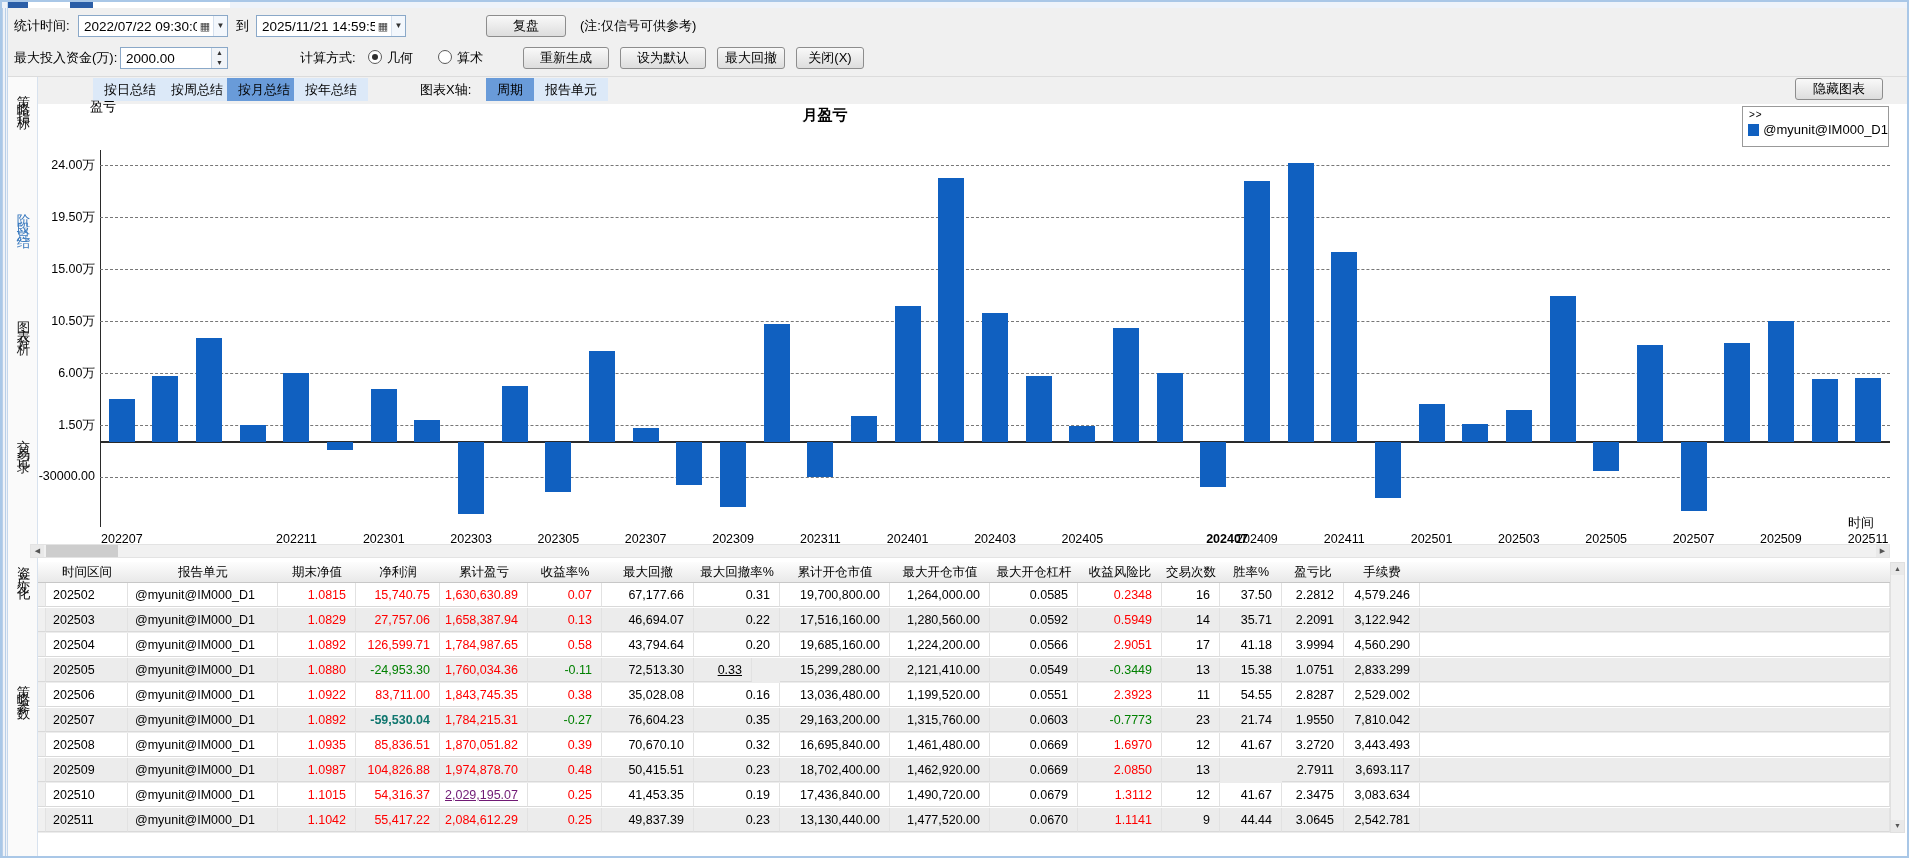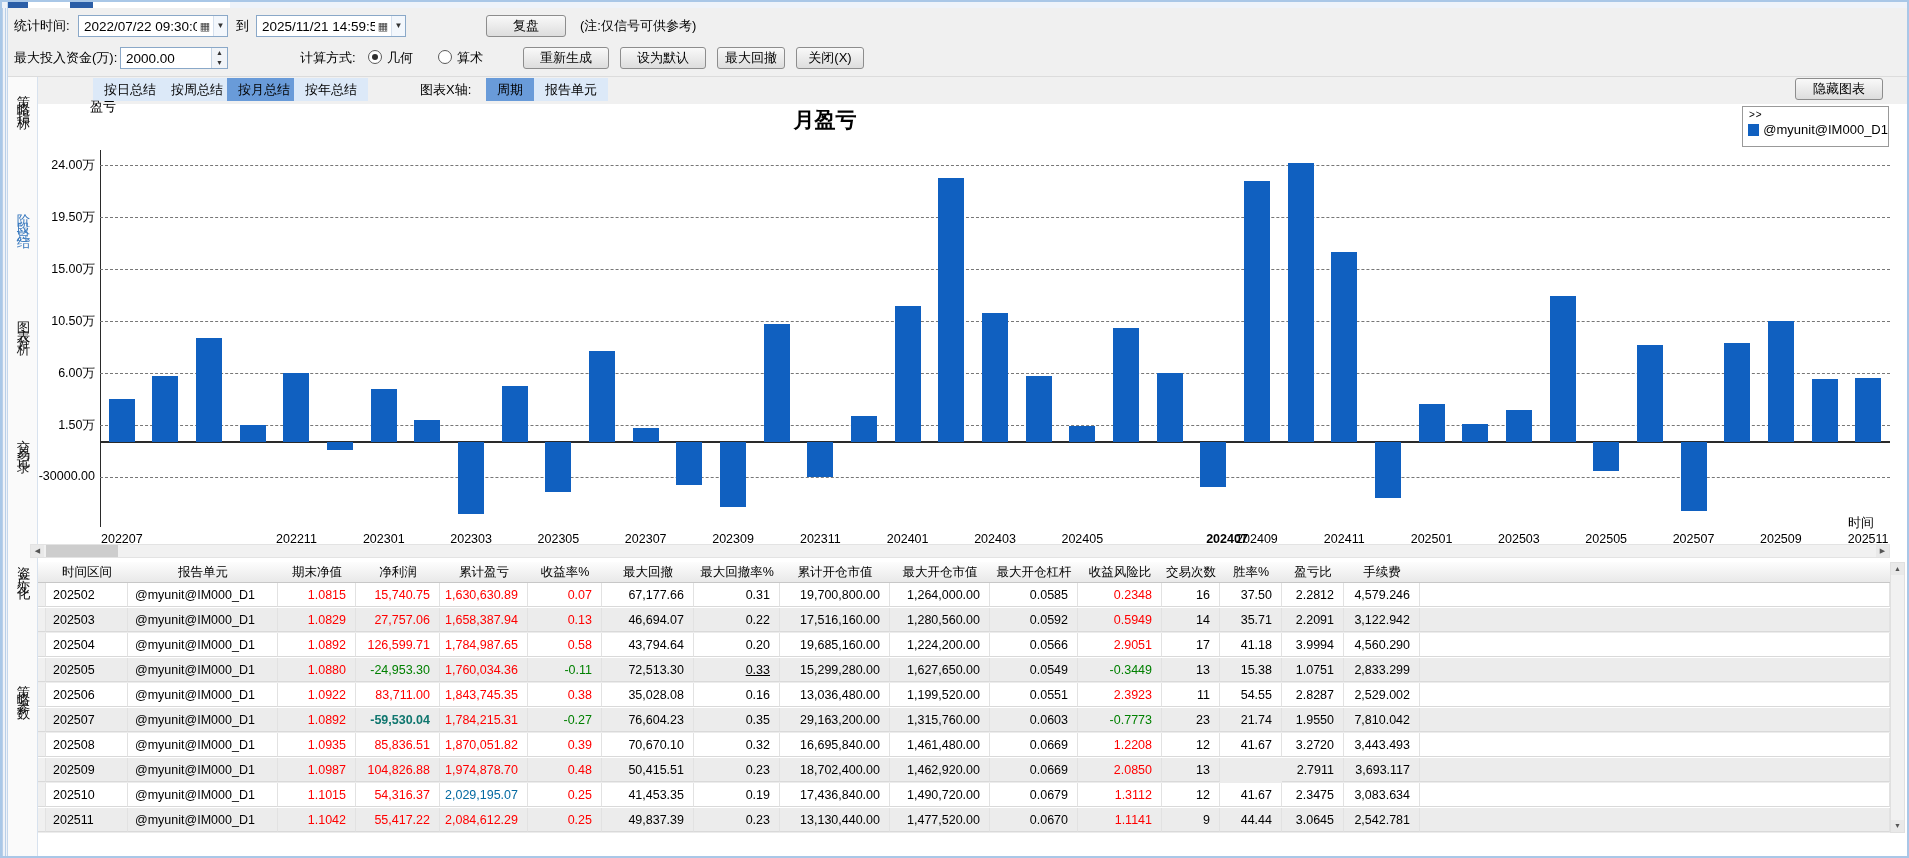--- a/index.html
+++ b/index.html
@@ -36,21 +36,21 @@
   .tab.sel{background:#699bd9}
   #xaxis-label{position:absolute;top:1px;height:23px;line-height:23px;font-size:13px}
 
   
   #sidebar{left:8px;top:77px;width:30px;height:779px;background:#fafafa;border-right:1px solid #d8e2ee}
   .side-item{position:absolute;left:4px;writing-mode:vertical-rl;text-orientation:upright;font-size:13.5px;letter-spacing:7px;color:#111;cursor:default;line-height:22px}
   .side-item.sel{color:#3a7abf}
 
   
   #chart{left:38px;top:104px;width:1863px;height:452px;background:#fff}
-  #chart-title{left:100px;top:106px;width:1450px;text-align:center;font-size:21px;font-weight:bold}
+  #chart-title{left:100px;top:106px;width:1450px;text-align:center;font-size:15px;font-weight:bold}
   #ylabel{left:90px;top:98px;font-size:13px}
   #legend{left:1742px;top:106px;width:147px;height:41px;border:1px solid #999;background:#fff;z-index:5}
   #legend .expand{font-size:10px;line-height:11px;padding:2px 0 0 6px;letter-spacing:1px}
   #legend .item{display:flex;align-items:center;padding:2px 0 0 5px;font-size:13px}
   #legend .swatch{width:12px;height:12px;margin-right:4px}
   #plot{left:100px;top:150px;width:1790px;height:377px}
   .grid{position:absolute;left:0;width:100%;height:0;border-top:1px dashed #777}
   .zero{position:absolute;left:0;width:100%;height:2px;background:#2a2a2a}
   .yaxis{position:absolute;left:0;top:0;width:1px;height:100%;background:#2a2a2a}
   .ytick{position:absolute;right:1795px;width:90px;text-align:right;font-size:12.5px;white-space:nowrap}
@@ -331,23 +331,23 @@
       </div>
       <div class="tr alt" style="top: 96px;">
         <div class="td gut" style="left: 0px; width: 8px;"></div>
         <div class="td txt" style="left: 8px; width: 82px;">202505</div>
         <div class="td txt" style="left: 90px; width: 150px;">@myunit@IM000_D1</div>
         <div class="td num" style="left: 240px; width: 78px; color: rgb(255, 0, 0);">1.0880</div>
         <div class="td num" style="left: 318px; width: 84px; color: rgb(0, 128, 0);">-24,953.30</div>
         <div class="td num" style="left: 402px; width: 88px; color: rgb(255, 0, 0);">1,760,034.36</div>
         <div class="td num" style="left: 490px; width: 74px; color: rgb(0, 128, 0);">-0.11</div>
         <div class="td num" style="left: 564px; width: 92px;">72,513.30</div>
-        <div class="td num" style="left: 656px; width: 86px; text-decoration: underline;">0.33</div>
+        <div class="td num" style="left: 628px; width: 86px; text-decoration: underline;">0.33</div>
         <div class="td num" style="left: 742px; width: 110px;">15,299,280.00</div>
-        <div class="td num" style="left: 852px; width: 100px;">1,627,650.00</div>
+        <div class="td num" style="left: 852px; width: 100px;">2,121,410.00</div>
         <div class="td num" style="left: 952px; width: 88px;">0.0549</div>
         <div class="td num" style="left: 1040px; width: 84px; color: rgb(0, 128, 0);">-0.3449</div>
         <div class="td num" style="left: 1124px; width: 58px;">13</div>
         <div class="td num" style="left: 1182px; width: 62px;">15.38</div>
         <div class="td num" style="left: 1244px; width: 62px;">1.0751</div>
         <div class="td num" style="left: 1306px; width: 76px;">2,833.299</div>
         <div class="td" style="left: 1382px; width: 470px;"></div>
       </div>
       <div class="tr" style="top: 121px;">
         <div class="td gut" style="left: 0px; width: 8px;"></div>
@@ -395,21 +395,21 @@
         <div class="td txt" style="left: 90px; width: 150px;">@myunit@IM000_D1</div>
         <div class="td num" style="left: 240px; width: 78px; color: rgb(255, 0, 0);">1.0935</div>
         <div class="td num" style="left: 318px; width: 84px; color: rgb(255, 0, 0);">85,836.51</div>
         <div class="td num" style="left: 402px; width: 88px; color: rgb(255, 0, 0);">1,870,051.82</div>
         <div class="td num" style="left: 490px; width: 74px; color: rgb(255, 0, 0);">0.39</div>
         <div class="td num" style="left: 564px; width: 92px;">70,670.10</div>
         <div class="td num" style="left: 656px; width: 86px;">0.32</div>
         <div class="td num" style="left: 742px; width: 110px;">16,695,840.00</div>
         <div class="td num" style="left: 852px; width: 100px;">1,461,480.00</div>
         <div class="td num" style="left: 952px; width: 88px;">0.0669</div>
-        <div class="td num" style="left: 1040px; width: 84px; color: rgb(255, 0, 0);">1.2208</div>
+        <div class="td num" style="left: 1040px; width: 84px; color: rgb(255, 0, 0);">1.6970</div>
         <div class="td num" style="left: 1124px; width: 58px;">12</div>
         <div class="td num" style="left: 1182px; width: 62px;">41.67</div>
         <div class="td num" style="left: 1244px; width: 62px;">3.2720</div>
         <div class="td num" style="left: 1306px; width: 76px;">3,443.493</div>
         <div class="td" style="left: 1382px; width: 470px;"></div>
       </div>
       <div class="tr alt" style="top: 196px;">
         <div class="td gut" style="left: 0px; width: 8px;"></div>
         <div class="td txt" style="left: 8px; width: 82px;">202509</div>
         <div class="td txt" style="left: 90px; width: 150px;">@myunit@IM000_D1</div>
@@ -428,21 +428,21 @@
         <div class="td num" style="left: 1244px; width: 62px;">2.7911</div>
         <div class="td num" style="left: 1306px; width: 76px;">3,693.117</div>
         <div class="td" style="left: 1382px; width: 470px;"></div>
       </div>
       <div class="tr" style="top: 221px;">
         <div class="td gut" style="left: 0px; width: 8px;"></div>
         <div class="td txt" style="left: 8px; width: 82px;">202510</div>
         <div class="td txt" style="left: 90px; width: 150px;">@myunit@IM000_D1</div>
         <div class="td num" style="left: 240px; width: 78px; color: rgb(255, 0, 0);">1.1015</div>
         <div class="td num" style="left: 318px; width: 84px; color: rgb(255, 0, 0);">54,316.37</div>
-        <div class="td num" style="left: 402px; width: 88px; color: #0369a1;">2,029,195.07</div>
+        <div class="td num" style="left: 402px; width: 88px; color: #701a75; text-decoration: underline;">2,029,195.07</div>
         <div class="td num" style="left: 490px; width: 74px; color: rgb(255, 0, 0);">0.25</div>
         <div class="td num" style="left: 564px; width: 92px;">41,453.35</div>
         <div class="td num" style="left: 656px; width: 86px;">0.19</div>
         <div class="td num" style="left: 742px; width: 110px;">17,436,840.00</div>
         <div class="td num" style="left: 852px; width: 100px;">1,490,720.00</div>
         <div class="td num" style="left: 952px; width: 88px;">0.0679</div>
         <div class="td num" style="left: 1040px; width: 84px; color: rgb(255, 0, 0);">1.3112</div>
         <div class="td num" style="left: 1124px; width: 58px;">12</div>
         <div class="td num" style="left: 1182px; width: 62px;">41.67</div>
         <div class="td num" style="left: 1244px; width: 62px;">2.3475</div>

